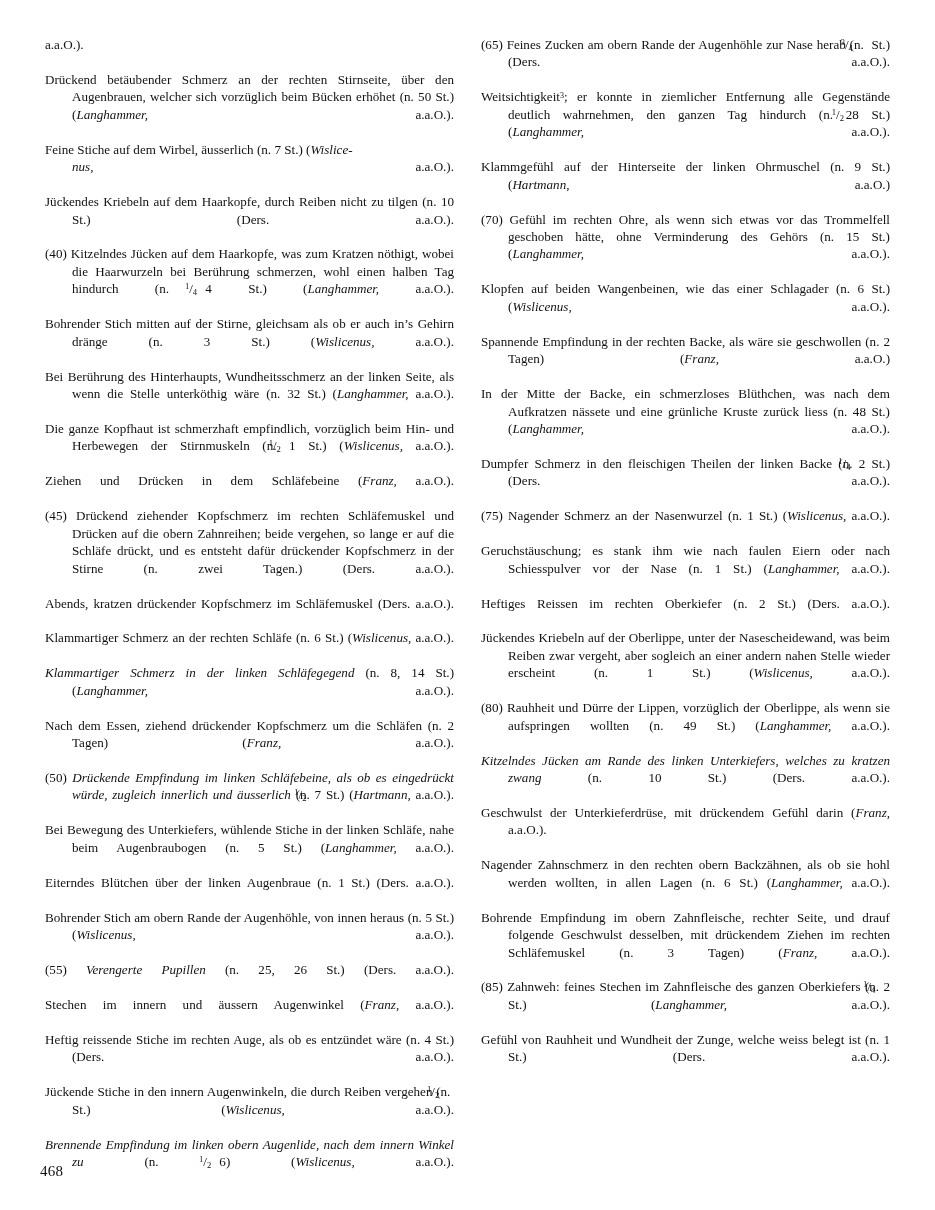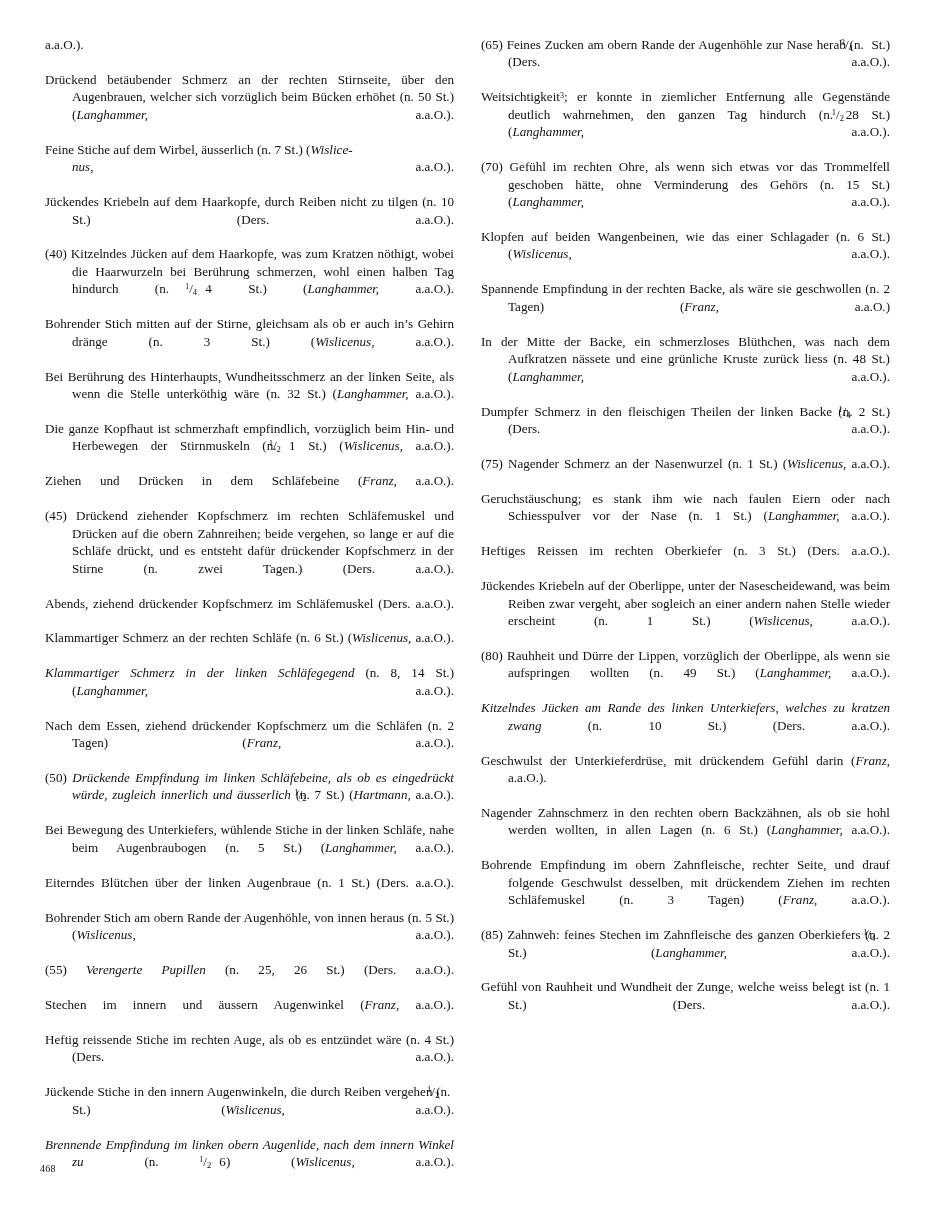--- a/index.html
+++ b/index.html
@@ -81,21 +81,21 @@
   }
   .frac .d {
     font-size: 0.66em;
     vertical-align: -0.22em;
     line-height: 0;
   }
   .folio {
     position: absolute;
     left: 40px;
     top: 1163px;
-    font-size: 10px;
+    font-size: 15px;
     letter-spacing: 0.2px;
     color: #111111;
   }
   
   .entry::after {
     content: "";
     display: inline-block;
     width: 100%;
   }
 </style>
@@ -109,45 +109,46 @@
         <p class="entry plain deep">a.a.O.).</p>
         <p class="entry plain deep">Drückend betäubender Schmerz an der rechten Stirnseite, über den Augenbrauen, welcher sich vorzüglich beim Bücken erhöhet (n. 50 St.) (<i>Langhammer,</i> a.a.O.).</p>
         <p class="entry plain deep">Feine Stiche auf dem Wirbel, äusserlich (n. 7 St.) (<i>Wislice-</i><br><i>nus,</i> a.a.O.).</p>
         <p class="entry plain deep">Jückendes Kriebeln auf dem Haarkopfe, durch Reiben nicht zu tilgen (n. 10 St.) (Ders. a.a.O.).</p>
         <p class="entry numbered">(40) Kitzelndes Jücken auf dem Haarkopfe, was zum Kratzen nöthigt, wobei die Haarwurzeln bei Berührung schmerzen, wohl einen halben Tag hindurch (n. 4<span class="frac"><span class="n">1</span><span class="s">/</span><span class="d">4</span></span> St.) (<i>Langhammer,</i> a.a.O.).</p>
         <p class="entry plain deep">Bohrender Stich mitten auf der Stirne, gleichsam als ob er auch in’s Gehirn dränge (n. 3 St.) (<i>Wislicenus,</i> a.a.O.).</p>
         <p class="entry plain deep">Bei Berührung des Hinterhaupts, Wundheitsschmerz an der linken Seite, als wenn die Stelle unterköthig wäre (n. 32 St.) (<i>Langhammer,</i> a.a.O.).</p>
         <p class="entry plain deep">Die ganze Kopfhaut ist schmerzhaft empfindlich, vorzüglich beim Hin- und Herbewegen der Stirnmuskeln (n. 1<span class="frac"><span class="n">1</span><span class="s">/</span><span class="d">2</span></span> St.) (<i>Wislicenus,</i> a.a.O.).</p>
         <p class="entry plain deep">Ziehen und Drücken in dem Schläfebeine (<i>Franz,</i> a.a.O.).</p>
         <p class="entry numbered">(45) Drückend ziehender Kopfschmerz im rechten Schläfemuskel und Drücken auf die obern Zahnreihen; beide vergehen, so lange er auf die Schläfe drückt, und es entsteht dafür drückender Kopfschmerz in der Stirne (n. zwei Tagen.) (Ders. a.a.O.).</p>
-        <p class="entry plain deep">Abends, ziehend drückender Kopfschmerz im Schläfemuskel (Ders. a.a.O.).</p>
+        <p class="entry plain deep">Abends, kratzen drückender Kopfschmerz im Schläfemuskel (Ders. a.a.O.).</p>
         <p class="entry plain deep">Klammartiger Schmerz an der rechten Schläfe (n. 6 St.) (<i>Wislicenus,</i> a.a.O.).</p>
         <p class="entry plain deep"><i>Klammartiger Schmerz in der linken Schläfegegend</i> (n. 8, 14 St.) (<i>Langhammer,</i> a.a.O.).</p>
         <p class="entry plain deep">Nach dem Essen, ziehend drückender Kopfschmerz um die Schläfen (n. 2 Tagen) (<i>Franz,</i> a.a.O.).</p>
         <p class="entry numbered">(50) <i>Drückende Empfindung im linken Schläfebeine, als ob es eingedrückt würde, zugleich innerlich und äusserlich</i> (n. 7<span class="frac"><span class="n">1</span><span class="s">/</span><span class="d">2</span></span> St.) (<i>Hartmann,</i> a.a.O.).</p>
         <p class="entry plain deep">Bei Bewegung des Unterkiefers, wühlende Stiche in der linken Schläfe, nahe beim Augenbraubogen (n. 5 St.) (<i>Langhammer,</i> a.a.O.).</p>
         <p class="entry plain deep">Eiterndes Blütchen über der linken Augenbraue (n. 1 St.) (Ders. a.a.O.).</p>
         <p class="entry plain deep">Bohrender Stich am obern Rande der Augenhöhle, von innen heraus (n. 5 St.) (<i>Wislicenus,</i> a.a.O.).</p>
         <p class="entry numbered">(55) <i>Verengerte Pupillen</i> (n. 25, 26 St.) (Ders. a.a.O.).</p>
         <p class="entry plain deep">Stechen im innern und äussern Augenwinkel (<i>Franz,</i> a.a.O.).</p>
         <p class="entry plain deep">Heftig reissende Stiche im rechten Auge, als ob es entzündet wäre (n. 4 St.) (Ders. a.a.O.).</p>
         <p class="entry plain deep">Jückende Stiche in den innern Augenwinkeln, die durch Reiben vergehen (n. <span class="frac"><span class="n">1</span><span class="s">/</span><span class="d">2</span></span> St.) (<i>Wislicenus,</i> a.a.O.).</p>
         <p class="entry plain deep"><i>Brennende Empfindung im linken obern Augenlide, nach dem innern Winkel zu</i> (n. 6<span class="frac"><span class="n">1</span><span class="s">/</span><span class="d">2</span></span>) (<i>Wislicenus,</i> a.a.O.).</p>
       </div>
     <div class="column" id="col-right">
         <p class="entry numbered">(65) Feines Zucken am obern Rande der Augenhöhle zur Nase herab (n. <span class="frac"><span class="n">3</span><span class="s">/</span><span class="d">4</span></span> St.) (Ders. a.a.O.).</p>
         <p class="entry plain deep">Weitsichtigkeit<sup>3</sup>; er konnte in ziemlicher Entfernung alle Gegenstände deutlich wahrnehmen, den ganzen Tag hindurch (n. 28<span class="frac"><span class="n">1</span><span class="s">/</span><span class="d">2</span></span> St.) (<i>Langhammer,</i> a.a.O.).</p>
+        <p class="entry plain deep">Klammgefühl auf der Hinterseite der linken Ohrmuschel (n. 9 St.) (<i>Hartmann,</i> a.a.O.)</p>
         <p class="entry numbered">(70) Gefühl im rechten Ohre, als wenn sich etwas vor das Trommelfell geschoben hätte, ohne Verminderung des Gehörs (n. 15 St.) (<i>Langhammer,</i> a.a.O.).</p>
         <p class="entry plain deep">Klopfen auf beiden Wangenbeinen, wie das einer Schlagader (n. 6 St.) (<i>Wislicenus,</i> a.a.O.).</p>
         <p class="entry plain deep">Spannende Empfindung in der rechten Backe, als wäre sie geschwollen (n. 2 Tagen) (<i>Franz,</i> a.a.O.)</p>
         <p class="entry plain deep">In der Mitte der Backe, ein schmerzloses Blüthchen, was nach dem Aufkratzen nässete und eine grünliche Kruste zurück liess (n. 48 St.) (<i>Langhammer,</i> a.a.O.).</p>
         <p class="entry plain deep">Dumpfer Schmerz in den fleischigen Theilen der linken Backe (n. 2<span class="frac"><span class="n">1</span><span class="s">/</span><span class="d">4</span></span> St.) (Ders. a.a.O.).</p>
         <p class="entry numbered">(75) Nagender Schmerz an der Nasenwurzel (n. 1 St.) (<i>Wislicenus,</i> a.a.O.).</p>
         <p class="entry plain deep">Geruchstäuschung; es stank ihm wie nach faulen Eiern oder nach Schiesspulver vor der Nase (n. 1 St.) (<i>Langhammer,</i> a.a.O.).</p>
-        <p class="entry plain deep">Heftiges Reissen im rechten Oberkiefer (n. 3 St.) (Ders. a.a.O.).</p>
+        <p class="entry plain deep">Heftiges Reissen im rechten Oberkiefer (n. 2 St.) (Ders. a.a.O.).</p>
         <p class="entry plain deep">Jückendes Kriebeln auf der Oberlippe, unter der Nasescheidewand, was beim Reiben zwar vergeht, aber sogleich an einer andern nahen Stelle wieder erscheint (n. 1 St.) (<i>Wislicenus,</i> a.a.O.).</p>
         <p class="entry numbered">(80) Rauhheit und Dürre der Lippen, vorzüglich der Oberlippe, als wenn sie aufspringen wollten (n. 49 St.) (<i>Langhammer,</i> a.a.O.).</p>
         <p class="entry plain deep"><i>Kitzelndes Jücken am Rande des linken Unterkiefers, welches zu kratzen zwang</i> (n. 10 St.) (Ders. a.a.O.).</p>
         <p class="entry plain deep">Geschwulst der Unterkieferdrüse, mit drückendem Gefühl darin (<i>Franz,</i> a.a.O.).</p>
         <p class="entry plain deep">Nagender Zahnschmerz in den rechten obern Backzähnen, als ob sie hohl werden wollten, in allen Lagen (n. 6 St.) (<i>Langhammer,</i> a.a.O.).</p>
         <p class="entry plain deep">Bohrende Empfindung im obern Zahnfleische, rechter Seite, und drauf folgende Geschwulst desselben, mit drückendem Ziehen im rechten Schläfemuskel (n. 3 Tagen) (<i>Franz,</i> a.a.O.).</p>
         <p class="entry numbered">(85) Zahnweh: feines Stechen im Zahnfleische des ganzen Oberkiefers (n. 2<span class="frac"><span class="n">1</span><span class="s">/</span><span class="d">4</span></span> St.) (<i>Langhammer,</i> a.a.O.).</p>
         <p class="entry plain deep">Gefühl von Rauhheit und Wundheit der Zunge, welche weiss belegt ist (n. 1 St.) (Ders. a.a.O.).</p>
       </div>
   </div>

